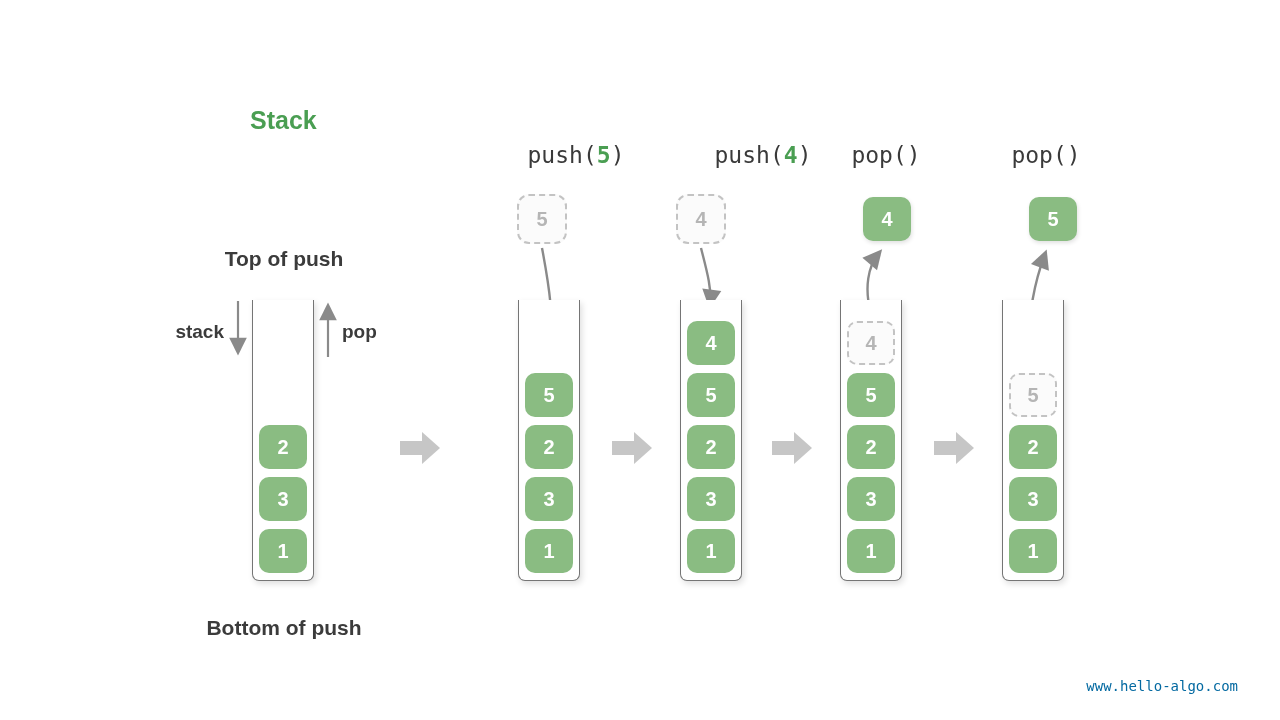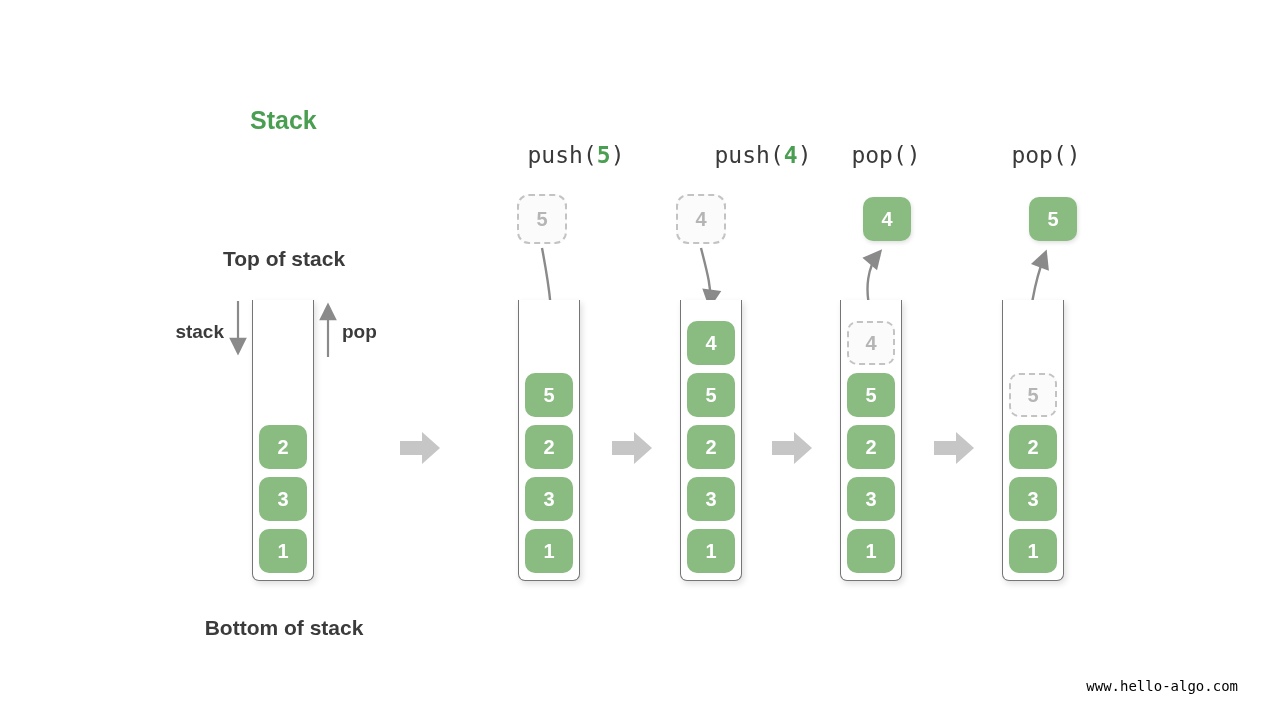--- a/index.html
+++ b/index.html
@@ -63,32 +63,32 @@
     font:400 23px "DejaVu Sans Mono",monospace;color:#3a3a3a;
   }
   .op-label .arg{color:var(--green-accent);font-weight:700;}
   .op-label.op1{left:576px;}
   .op-label.op2{left:732px;margin-left:31px;}
   .op-label.op3{left:886px;}
   .op-label.op4{left:1046px;}
   .arrows-overlay{position:absolute;left:0;top:0;width:1280px;height:720px;pointer-events:none;}
   .watermark{
     position:absolute;right:42px;top:678px;
-    font:400 14px "DejaVu Sans Mono",monospace;color:#000000;
+    font:400 14px "DejaVu Sans Mono",monospace;color:#0369a1;
   }
 </style>
 </head>
 <body>
 
 <div class="canvas">
 
   <div class="diagram-title">Stack</div>
 
-  <div class="caption top">Top of stack</div>
-  <div class="caption bottom">Bottom of stack</div>
+  <div class="caption top">Top of push</div>
+  <div class="caption bottom">Bottom of push</div>
 
   <div class="side-label push">stack</div>
   <div class="side-label pop">pop</div>
 
   <svg class="arrows-overlay" viewBox="0 0 1280 720" xmlns="http://www.w3.org/2000/svg">
     <defs>
       <marker id="ah" markerWidth="10" markerHeight="10" refX="6.5" refY="4.5" orient="auto">
         <path d="M0.5,0.5 L8.5,4.5 L0.5,8.5 z" fill="#8a8a8a"></path>
       </marker>
     </defs>

